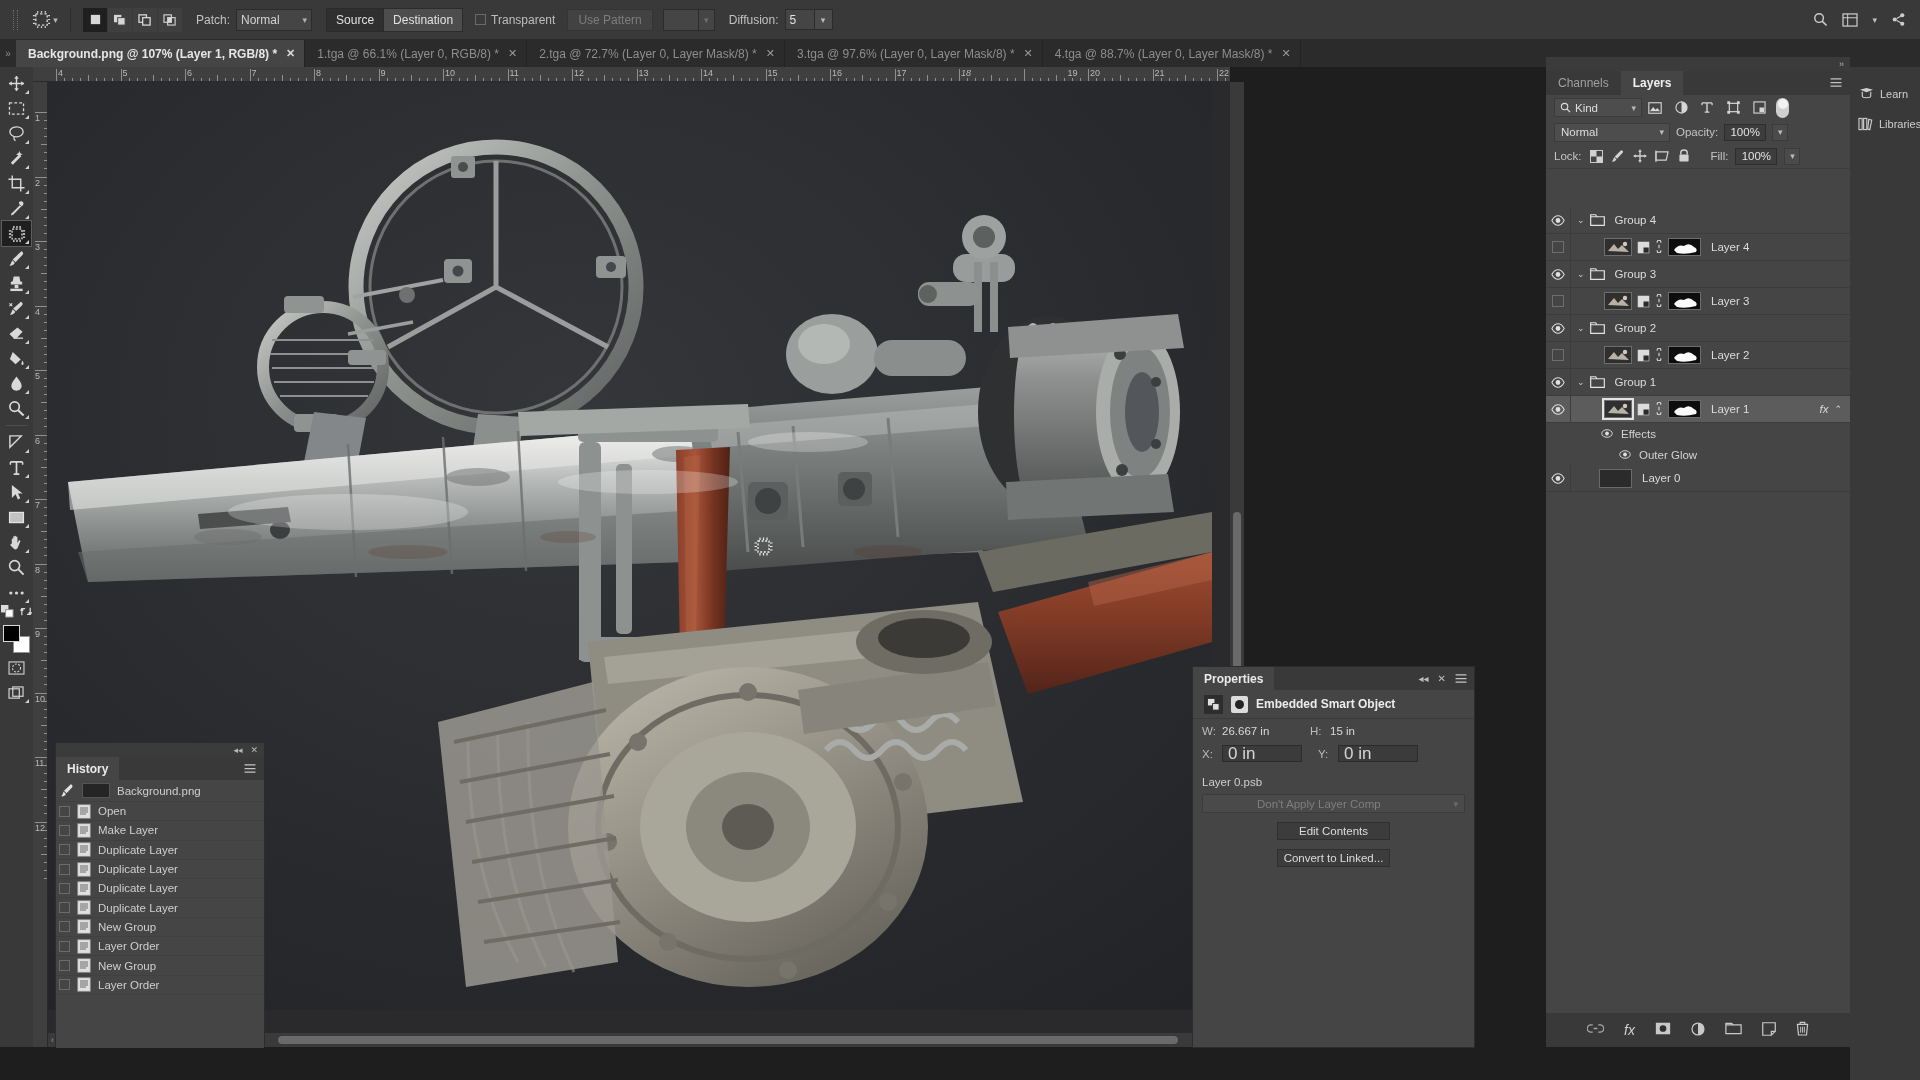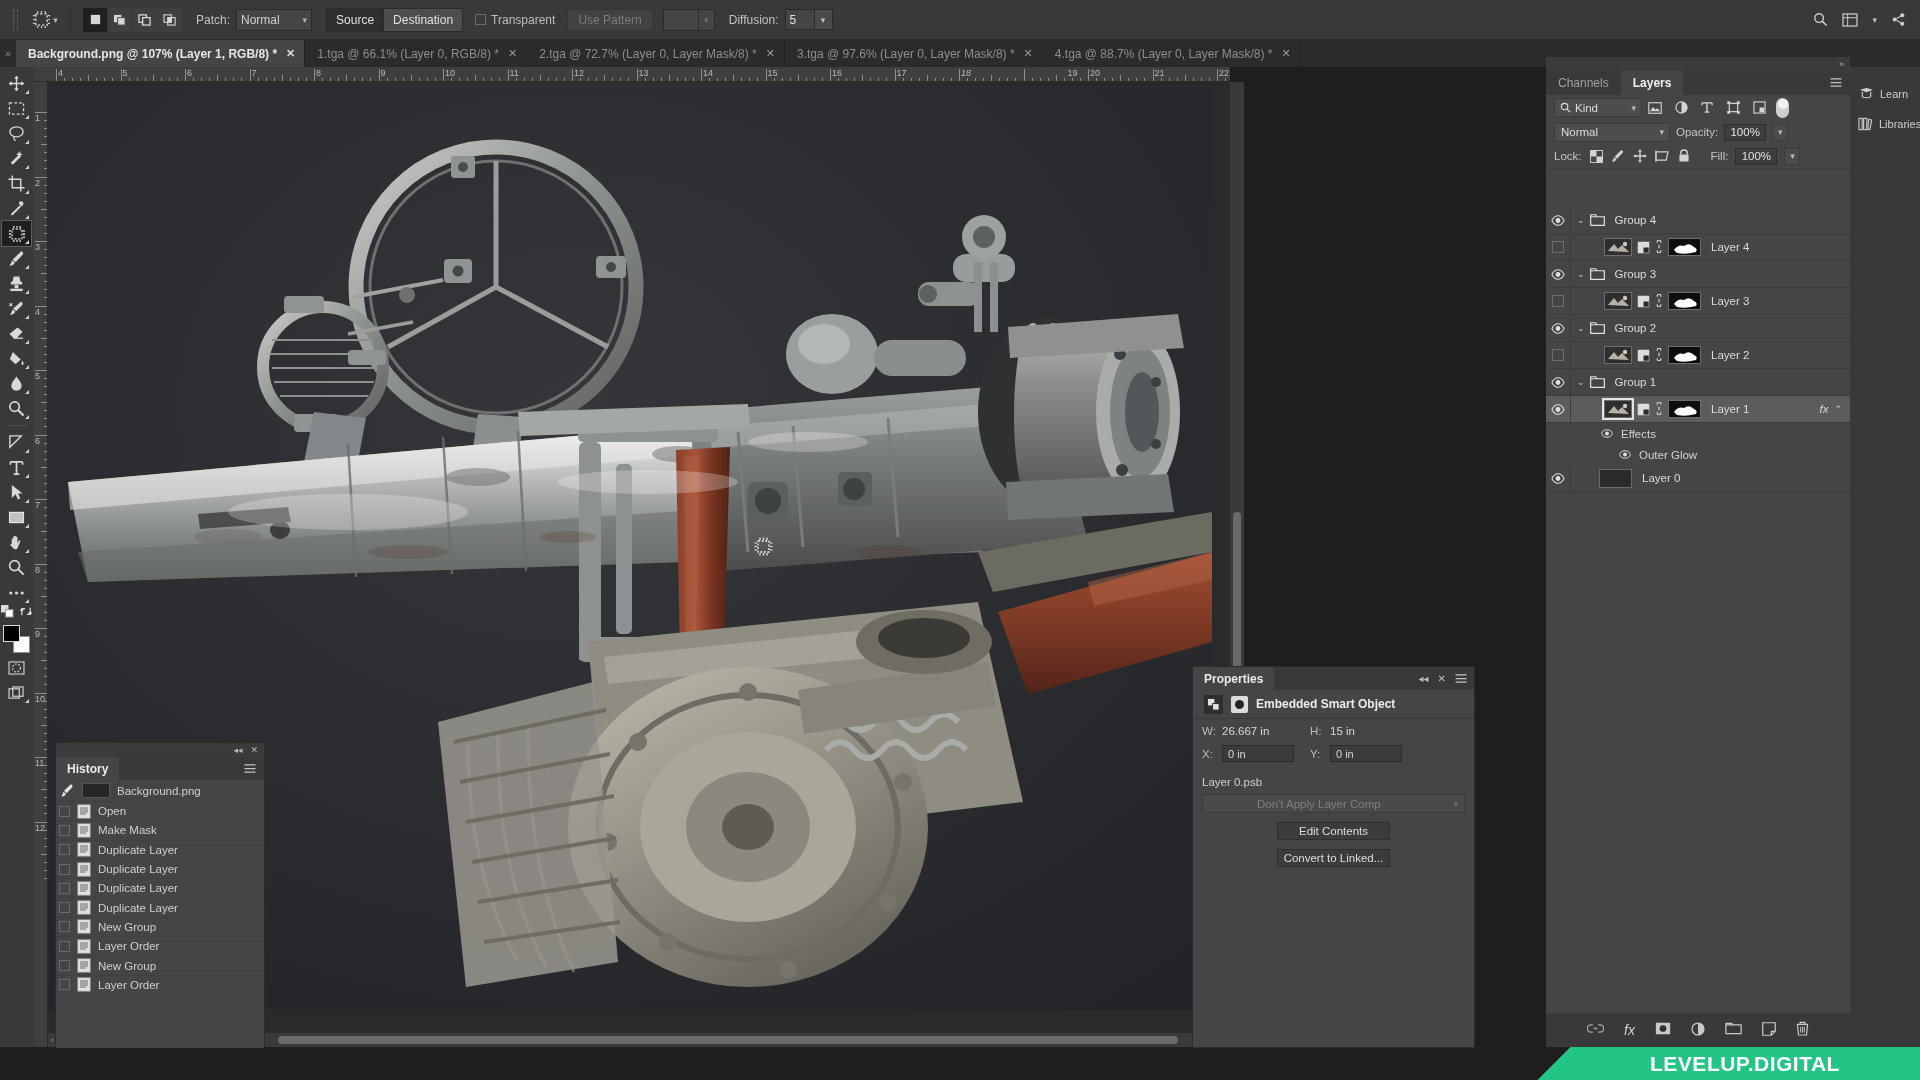--- a/index.html
+++ b/index.html
@@ -164,22 +164,22 @@
     height:29px; display:flex; align-items:center; gap:8px; padding-left:11px;
     border-bottom:1px solid #3a3a3a; color:#ececec; font-size:12px; font-weight:bold;
   }
   .ps-ico1 { width:19px; height:19px; background:#2d2d2d; display:flex;align-items:center;justify-content:center; }
   .ps-ico2 { width:17px; height:17px; background:#dcdcdc; border-radius:2px; display:flex;align-items:center;justify-content:center;}
   .ps-ico2 i { width:9px;height:9px;background:#242424;border-radius:50%; display:block;}
   .prop-row { display:flex; align-items:center; height:23px; padding-left:9px; gap:6px; }
   .prop-lab { color:#bcbcbc; font-size:11.5px; width:14px; }
   .prop-val { color:#d8d8d8; font-size:11.5px; }
   .prop-input {
-    width:72px; height:17px; background:#3b3b3b; border:1px solid #2b2b2b;
-    display:flex; align-items:center; padding-left:5px; color:#d6d6d6; font-size:11px;
+    width:80px; height:17px; background:#3b3b3b; border:1px solid #2b2b2b;
+    display:flex; align-items:center; padding-left:5px; color:#d6d6d6; font-size:17px;
   }
   .prop-fname { padding:11px 0 6px 9px; color:#cfcfcf; font-size:11.5px; }
   .prop-combo {
     margin:0 9px; height:19px; background:#4a4a4a; border:1px solid #3b3b3b;
     display:flex; align-items:center; padding-left:6px; color:#828282; font-size:11.5px;
     justify-content:space-between;
   }
   .prop-combo span.cv { color:#7f7f7f;margin-left:48px; }
   .prop-combo span.cc { padding-right:6px; color:#6d6d6d; font-size:9px; }
   .prop-btn {
@@ -1051,21 +1051,21 @@
             <path d="M3 4 H11 M3 6 H11 M3 8 H11 M3 10 H9" stroke="#6a6a6a" stroke-width="1"></path>
           </svg>
           <span>Open</span>
         </div>
         <div class="hist-row">
           <span class="hist-check"></span>
           <svg class="hist-doc" viewBox="0 0 14 15">
             <rect x="0.7" y="0.7" width="12.6" height="13.6" fill="#e0e0e0" stroke="#8a8a8a" stroke-width="0.8"></rect>
             <path d="M3 4 H11 M3 6 H11 M3 8 H11 M3 10 H9" stroke="#6a6a6a" stroke-width="1"></path>
           </svg>
-          <span>Make Mask</span>
+          <span>Make Layer</span>
         </div>
         <div class="hist-row">
           <span class="hist-check"></span>
           <svg class="hist-doc" viewBox="0 0 14 15">
             <rect x="0.7" y="0.7" width="12.6" height="13.6" fill="#e0e0e0" stroke="#8a8a8a" stroke-width="0.8"></rect>
             <path d="M3 4 H11 M3 6 H11 M3 8 H11 M3 10 H9" stroke="#6a6a6a" stroke-width="1"></path>
           </svg>
           <span>Duplicate Layer</span>
         </div>
         <div class="hist-row">
@@ -1532,17 +1532,14 @@
       <svg width="15" height="14" viewBox="0 0 16 15">
             <rect x="1" y="1.5" width="3.4" height="12" fill="none" stroke="#cfcfcf" stroke-width="1.2"></rect>
             <rect x="6" y="1.5" width="3.4" height="12" fill="none" stroke="#cfcfcf" stroke-width="1.2"></rect>
             <path d="M11.5 2.5 L14.7 3.3 L12.6 13.6 L10.4 13 Z" fill="none" stroke="#cfcfcf" stroke-width="1.2"></path>
           </svg>
     </span>
     <span>Libraries</span>
   </div>
 </div>
 
-<div class="watermark">
-  <span>LEVELUP.DIGITAL</span>
+
 </div>
 
-</div>
-
 </body></html>

